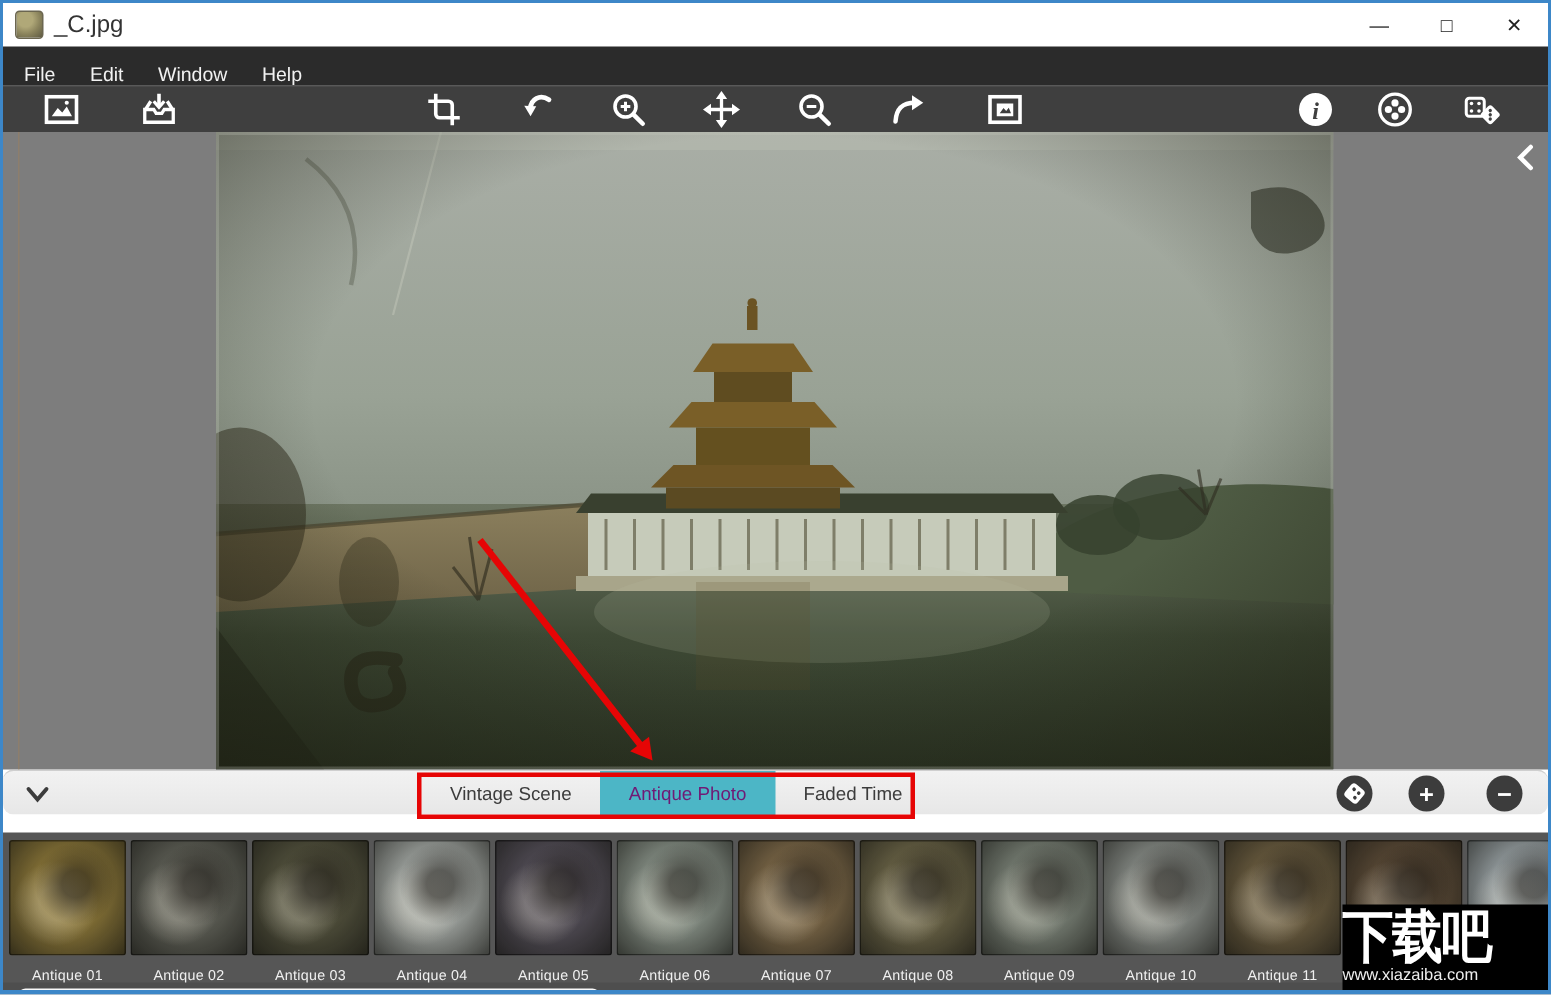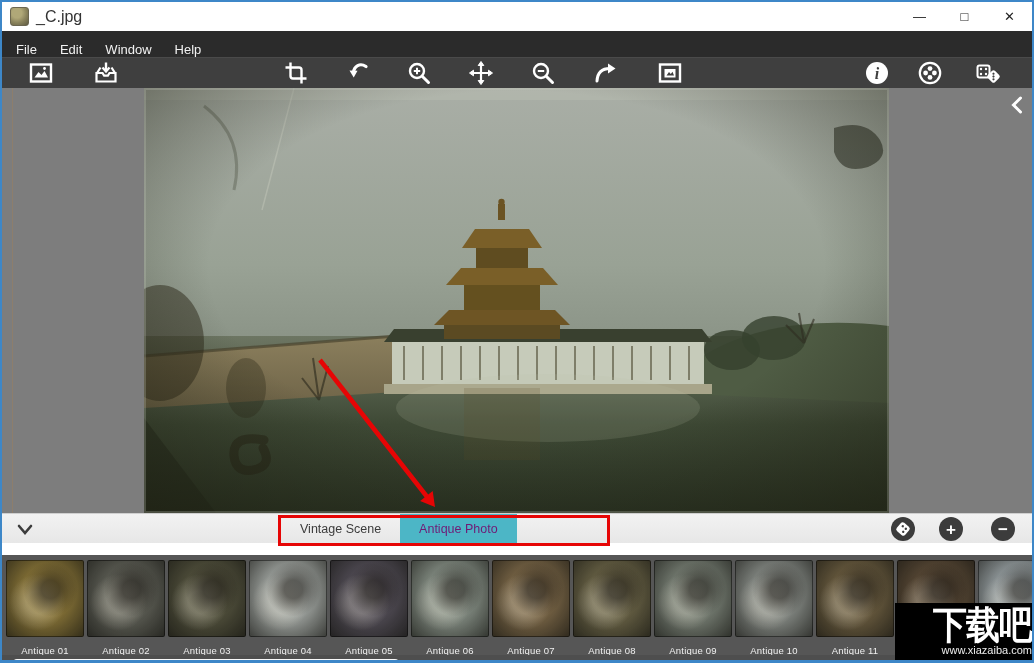--- a/index.html
+++ b/index.html
@@ -18,41 +18,41 @@
   .toolbar{position:absolute;left:0;top:55px;width:1030px;height:31px;background:#3f3f3f;border-top:1px solid #4a4a4a;box-sizing:border-box;}
   .tb-icon{position:absolute;top:2px;width:26px;height:26px;}
   .tb-icon svg{width:26px;height:26px;display:block;}
   
   .canvas{position:absolute;left:0;top:86px;width:1030px;height:425px;background:#7d7d7d;}
   .panel-line{position:absolute;left:10px;top:0;width:1px;height:425px;background:rgba(155,128,95,.55);}
   .photo{position:absolute;left:142px;top:0;width:745px;height:425px;}
   .photo svg{display:block;width:745px;height:425px;}
   .collapse-left{position:absolute;right:6px;top:6px;width:18px;height:22px;}
   
-  .filterbar{position:absolute;left:0;top:511px;width:1030px;height:30px;background:linear-gradient(#f2f2f2,#e7e7e7);border-top:1px solid #cfcfcf;box-sizing:border-box;}
+  .filterbar{position:absolute;left:0;top:511px;width:1030px;height:30px;background:linear-gradient(#f2f2f2,#e7e7e7);border-top:1px solid #cfcfcf;box-sizing:border-box;border-radius:7px;}
   .chev-down{position:absolute;left:12px;top:4px;width:22px;height:22px;}
   .tabstrip{position:absolute;left:279px;top:0;height:30px;display:flex;}
   .tab{height:30px;line-height:30px;padding:0 19px;font-size:12.5px;color:#3c3c3c;white-space:nowrap;}
   .tab.selected{background:#4cb6c6;color:#701a75;}
   .fb-circle{position:absolute;top:3px;width:24px;height:24px;border-radius:50%;background:#3c3c3c;color:#fff;display:flex;align-items:center;justify-content:center;font-size:17px;font-weight:bold;line-height:1;}
   .fb-circle svg{width:24px;height:24px;display:block;}
   
   .strip{position:absolute;left:0;top:541px;width:1030px;height:117px;background:#565656;overflow:hidden;margin-top:12px;}
   .thumbs{position:absolute;left:4px;top:5px;display:flex;gap:3px;}
   .thumb{width:78px;flex:0 0 78px;display:flex;flex-direction:column;align-items:center;}
   .thumb-img{width:78px;height:77px;border-radius:2px;box-shadow:0 0 0 1px rgba(0,0,0,.45) inset;
     background:
       radial-gradient(circle at 57% 38%, rgba(25,22,18,.55) 0 14%, rgba(25,22,18,0) 42%),
       radial-gradient(circle at 40% 55%, rgba(235,230,215,.28) 0 18%, rgba(235,230,215,0) 45%),
       radial-gradient(ellipse at 50% 45%, var(--tone) 30%, rgba(12,12,8,.92) 125%);}
   .thumb-label{margin-top:8px;font-size:9.5px;color:#f0f0f0;letter-spacing:.2px;white-space:nowrap;}
   .scroll-track{position:absolute;left:0;top:100px;width:1030px;height:17px;background:#4e4e4e;}
   .scroll-thumb{position:absolute;left:10px;top:4px;width:388px;height:10px;border-radius:5px;background:#fafafa;}
   
-  .watermark{position:absolute;left:893px;top:601px;width:137px;height:57px;background:#000;z-index:30;display:flex;flex-direction:column;align-items:flex-end;justify-content:center;}
+  .watermark{position:absolute;left:893px;top:601px;width:137px;height:57px;background:#000;z-index:30;display:flex;flex-direction:column;align-items:flex-start;justify-content:center;}
   .wm-brand{color:#fff;font-size:34px;font-weight:bold;letter-spacing:-1px;line-height:1;transform:scaleY(1.12);}
   .wm-url{color:#eee;font-size:11px;margin-top:2px;}
   
   .anno-rect{position:absolute;left:276px;top:513px;width:332px;height:31px;border:3px solid #e60505;box-sizing:border-box;z-index:40;pointer-events:none;}
   .anno-arrow{position:absolute;left:0;top:0;width:1030px;height:658px;z-index:41;pointer-events:none;}
 </style>
 </head>
 <body>
 
 <div id="app">
@@ -245,20 +245,21 @@
 
   <div class="filterbar">
     <div class="chev-down">
       <svg viewBox="0 0 22 22">
           <path d="M5 8 L11 15 L17 8" fill="none" stroke="#3c3c3c" stroke-width="2.6" stroke-linecap="round"></path>
         </svg>
     </div>
     <div class="tabstrip" id="tab-strip">
         <div class="tab">Vintage Scene</div>
         <div class="tab selected">Antique Photo</div>
+        <div class="tab">Faded Time</div>
       </div>
     <div class="fb-circle" style="left:889px">
       <svg viewBox="0 0 24 24">
           <circle cx="12" cy="12" r="11" fill="#3c3c3c"></circle>
           <g transform="rotate(40 12 12)">
             <rect x="6.5" y="6.5" width="11" height="11" rx="2.5" fill="#fff"></rect>
             <circle cx="10" cy="10" r="1.2" fill="#3c3c3c"></circle>
             <circle cx="14" cy="14" r="1.2" fill="#3c3c3c"></circle>
             <circle cx="14" cy="10" r="1.2" fill="#3c3c3c"></circle>
           </g>

